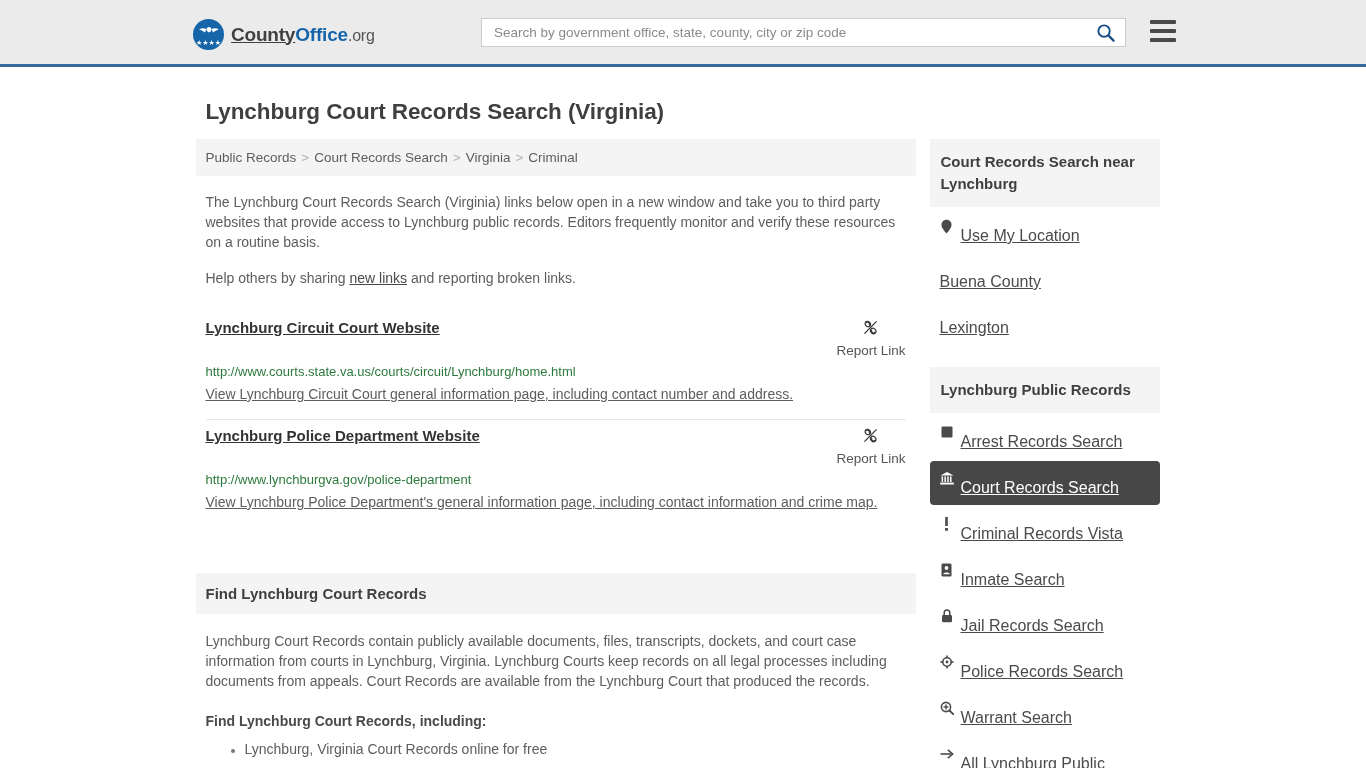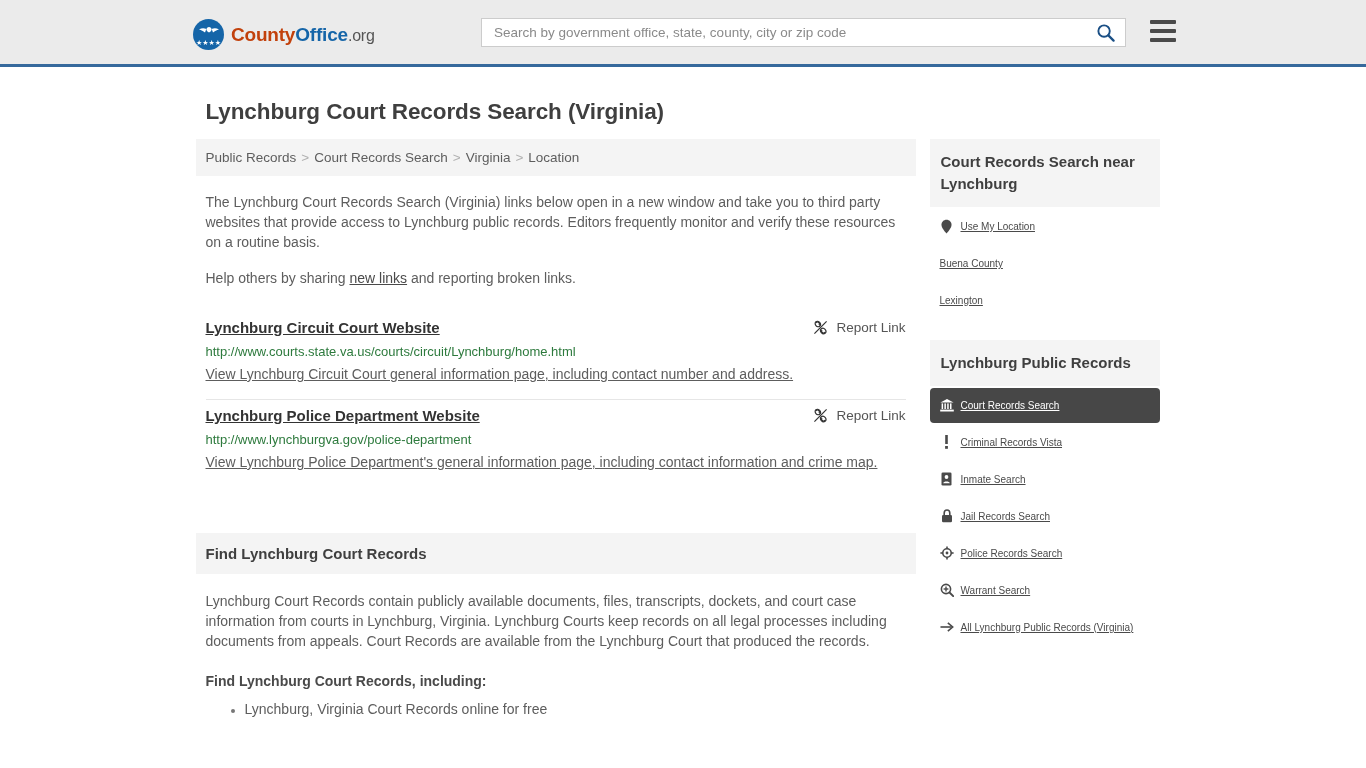--- a/index.html
+++ b/index.html
@@ -55,21 +55,21 @@
     line-height: 7px;
     white-space: nowrap;
   }
   .brand-text {
     font-size: 19px;
     color: #333333;
     letter-spacing: -0.2px;
     white-space: nowrap;
   }
   .brand-text .b { color: #1565a8; font-weight: bold; }
-  .brand-text .a { color: #c2410c; font-weight: bold;}
+  .brand-text .a { color: #404040; font-weight: bold; text-decoration: underline;}
   .brand-text .org { color: #555555; font-size: 16px; }
 
   .search-wrap {
     position: absolute;
     left: 481px;
     top: 18px;
     width: 645px;
     height: 29px;
     background: #ffffff;
     border: 1px solid #cccccc;
@@ -188,20 +188,21 @@
   }
   .report-link {
     display: flex;
     align-items: center;
     gap: 8px;
     color: #555555;
     font-size: 13.5px;
     text-decoration: none;
     white-space: nowrap;
     padding-top: 2px;
+    flex-direction: column;
   }
   .link-url {
     font-size: 13px;
     color: #2d7a3d;
     margin-top: 5px;
     line-height: 17px;
   }
   .link-desc {
     font-size: 14px;
     color: #5d5d5d;
@@ -258,23 +259,24 @@
   .side-li {
     display: flex;
     align-items: flex-start;
     gap: 7px;
     padding: 8px 10px;
     border-radius: 4px;
     margin-top: 2px;
   }
   .side-li.plain { padding-left: 10px; }
   .side-li a {
-    font-size: 10px;
+    font-size: 16px;
     color: #4a4a4a;
     line-height: 19px;
+    margin-top: 9px;
   }
   .side-li.active {
     background: #474747;
   }
   .side-li.active a { color: #ffffff; }
   .side-icon {
     width: 14px; height: 16px;
     flex: none;
     display: flex;
     align-items: center;
@@ -319,21 +321,21 @@
 <div class="page">
   <div class="container">
 
     <h1 class="page-title">Lynchburg Court Records Search (Virginia)</h1>
 
     <div class="cols">
 
       <div class="main-col">
 
         <nav class="breadcrumb">
-          <a href="#">Public Records</a><span class="sep">&gt;</span><a href="#">Court Records Search</a><span class="sep">&gt;</span><a href="#">Virginia</a><span class="sep">&gt;</span><a href="#">Location</a>
+          <a href="#">Public Records</a><span class="sep">&gt;</span><a href="#">Court Records Search</a><span class="sep">&gt;</span><a href="#">Virginia</a><span class="sep">&gt;</span><a href="#">Criminal</a>
         </nav>
 
         <div class="intro">
           <p>The Lynchburg Court Records Search (Virginia) links below open in a new window and take you to third party websites that provide access to Lynchburg public records. Editors frequently monitor and verify these resources on a routine basis.</p>
           <p><span>Help others by sharing </span><a class="inline-link" href="#">new links</a><span> and reporting broken links.</span></p>
         </div>
 
         <div class="link-list">
 
           <div class="link-item">
@@ -405,20 +407,28 @@
             <li class="side-li plain">
               <a href="#">Lexington</a>
             </li>
           </ul>
         </div>
 
         <div class="side-box">
           <div class="side-head">Lynchburg Public Records</div>
           <ul class="side-list">
 
+            <li class="side-li">
+              <span class="side-icon">
+                <svg width="12" height="12" viewBox="0 0 12 12">
+                    <rect x="0.5" y="0.5" width="11" height="11" rx="1" fill="#4a4a4a"></rect>
+                  </svg>
+              </span>
+              <a href="#">Arrest Records Search</a>
+            </li>
 
             <li class="side-li active">
               <span class="side-icon">
                 <svg width="14" height="13" viewBox="0 0 14 13">
                   <polygon points="7,0 13.6,3.4 0.4,3.4" fill="#ffffff"></polygon>
                   <rect x="1.6" y="4.4" width="1.5" height="5.6" fill="#ffffff"></rect>
                   <rect x="4.4" y="4.4" width="1.5" height="5.6" fill="#ffffff"></rect>
                   <rect x="7.2" y="4.4" width="1.5" height="5.6" fill="#ffffff"></rect>
                   <rect x="10" y="4.4" width="1.5" height="5.6" fill="#ffffff"></rect>
                   <rect x="0.2" y="10.6" width="13.6" height="1.9" fill="#ffffff"></rect>

